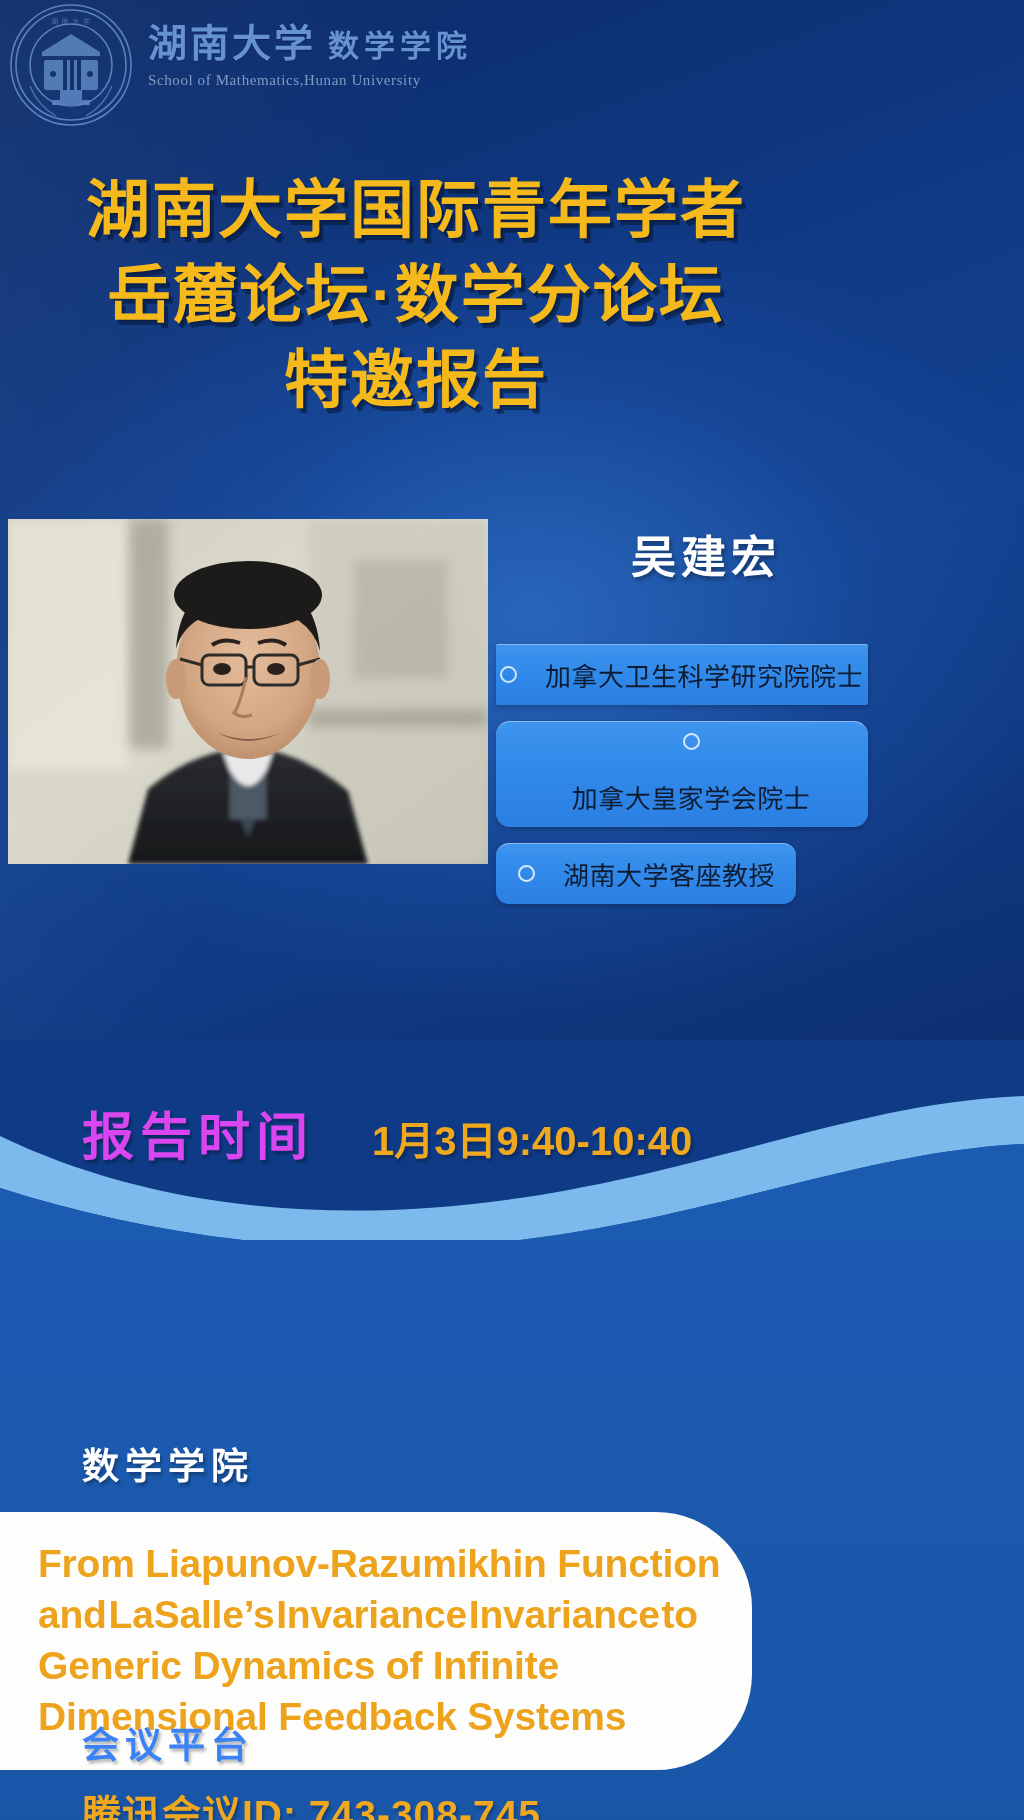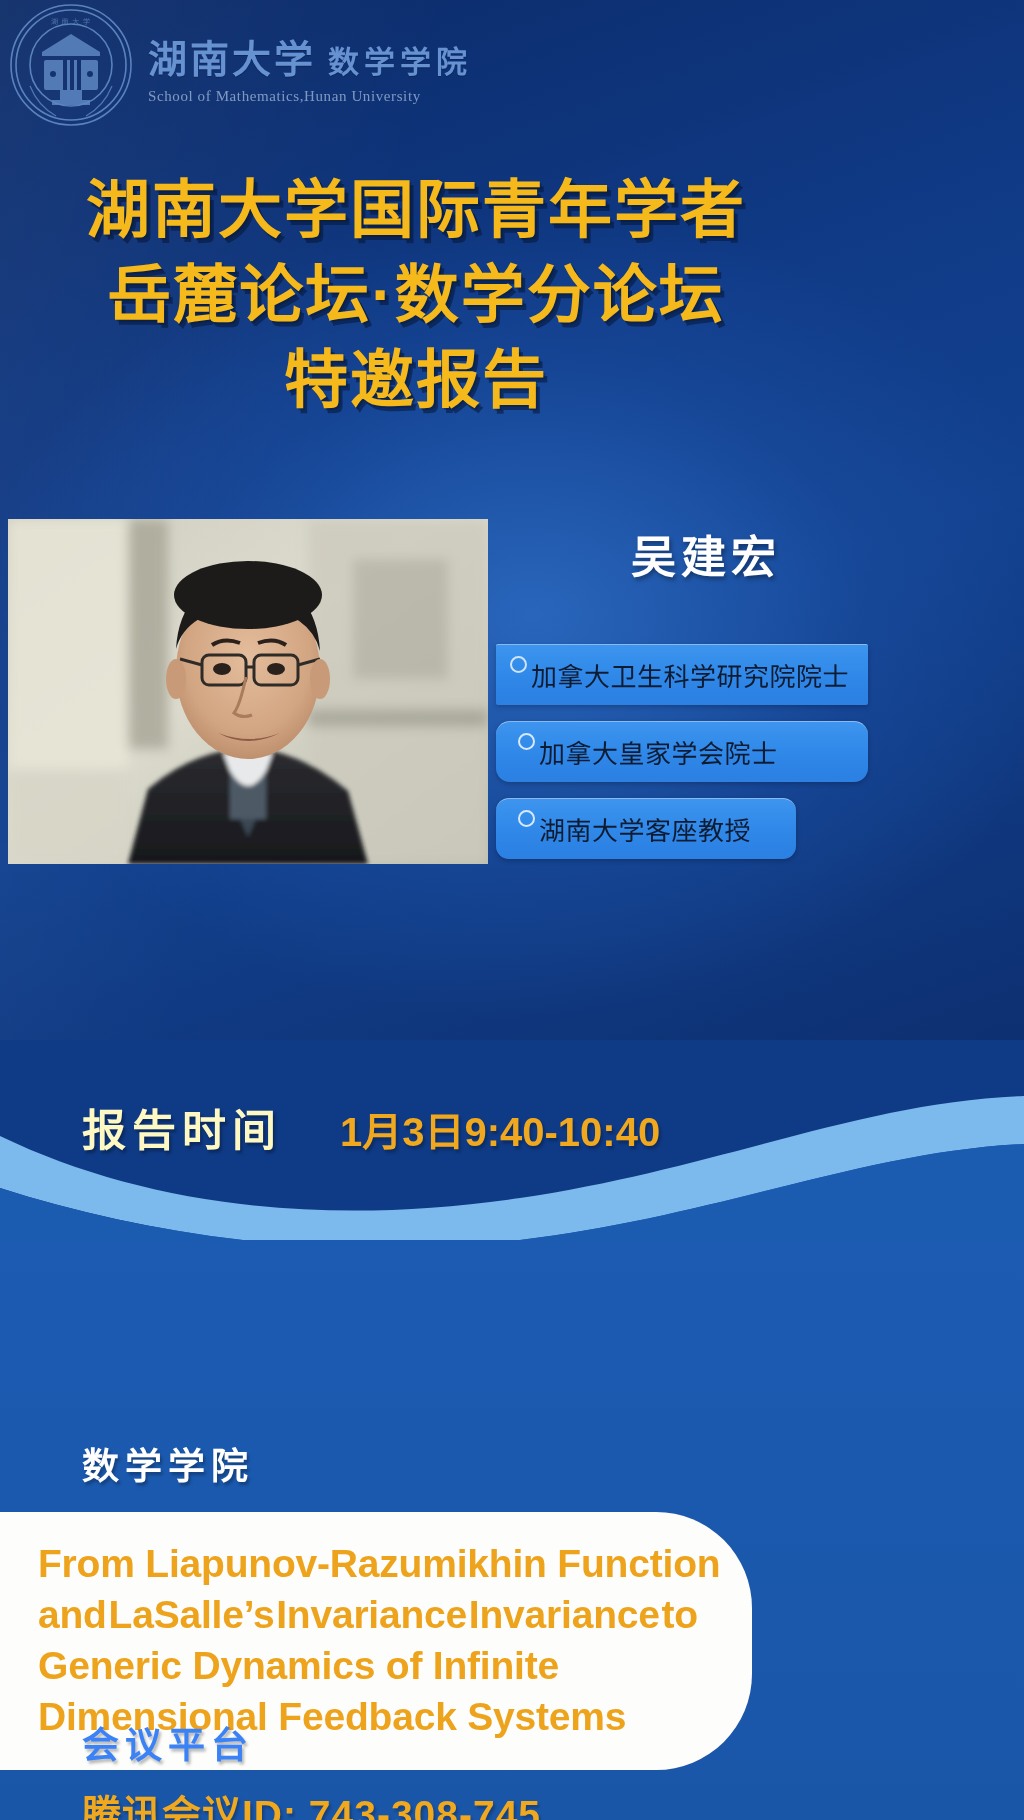--- a/index.html
+++ b/index.html
@@ -29,21 +29,21 @@
   }
 
   
   .wave { position:absolute; left:0; top:1040px; width:1024px; height:200px; }
   .wave svg { display:block; width:1024px; height:200px; }
 
   
   .header { position:absolute; left:0; top:0; width:876px; height:124px;padding-left:28px; }
   .crest { position:absolute; left:8px; top:2px; width:126px; height:126px; opacity:.72; }
   .crest svg { display:block; }
-  .logo-text { position:absolute; left:148px; top:28px; width:320px; }
+  .logo-text { position:absolute; left:148px; top:12px; width:320px; }
   .logo-cn {
     font-family:"Liberation Serif","DejaVu Serif",serif;
     font-size:39px; letter-spacing:3px; font-weight:700;
     color:#6f9bda; opacity:.92; white-space:nowrap;
     text-shadow:0 1px 1px rgba(0,0,0,.25);
   }
   .logo-cn .sub2 { font-size:31px; letter-spacing:5px; margin-left:12px; }
   .logo-en {
     margin-top:4px; font-size:15px; letter-spacing:.6px;
     color:#b9cdea; opacity:.66; white-space:nowrap;
@@ -73,44 +73,44 @@
   .speaker-name {
     position:absolute; left:556px; top:521px; width:300px; text-align:center;
     font-size:45px; font-weight:900; color:#ffffff; letter-spacing:5px;
     text-shadow:2px 3px 4px rgba(0,0,0,.35);
     white-space:nowrap;
     font-family:Liberation Serif, serif;
   }
 
   .badges { position:absolute; left:496px; top:644px; width:400px; }
   .badge {
-    display:flex; gap:4px;
+    display:flex; align-items:center; gap:28px;
     background:linear-gradient(180deg,#3d95ef 0%,#2f87e8 55%,#2b80e2 100%);
     color:#0e1c33; font-size:26px; font-weight:400;
-    padding:11px 14px 12px; margin-bottom:16px;
+    padding:11px 4px 12px; margin-bottom:16px;
     border-top:1px solid rgba(255,255,255,.45);
     box-shadow:0 2px 5px rgba(0,0,0,.22);
     white-space:nowrap; letter-spacing:.5px;
     font-family:"DejaVu Sans","Liberation Sans",sans-serif;
   }
   .badge-1 { width:372px; border-radius:2px; }
-  .badge-2 { width:372px; border-radius:14px; padding-left:22px; }
+  .badge-2 { width:372px; border-radius:14px; padding-left:22px;flex-direction:column; }
   .badge-3 { width:300px; border-radius:13px; padding-left:22px; }
   .bullet {
     flex:0 0 auto; width:17px; height:17px; border-radius:50%;
     border:2px solid #cfe4fb; background:transparent;
   }
   .badge-2 .bullet, .badge-3 .bullet { border-color:#d6e9fd; }
 
   
   .time-row {
     position:absolute; left:82px; top:1095px; display:flex; align-items:baseline; gap:58px;
   }
   .time-label {
-    font-size:44px; font-weight:900; color:#fef9c3; letter-spacing:6px;
+    font-size:52px; font-weight:900; color:#d946ef; letter-spacing:6px;
     text-shadow:2px 3px 3px rgba(0,0,0,.3); white-space:nowrap;
   }
   .time-value {
     font-size:40px; font-weight:700; color:#f0a81f; letter-spacing:0px;
     text-shadow:2px 3px 3px rgba(0,0,0,.25); white-space:nowrap;
   }
 
   
   .report-label {
     position:absolute; left:82px; top:1436px;

